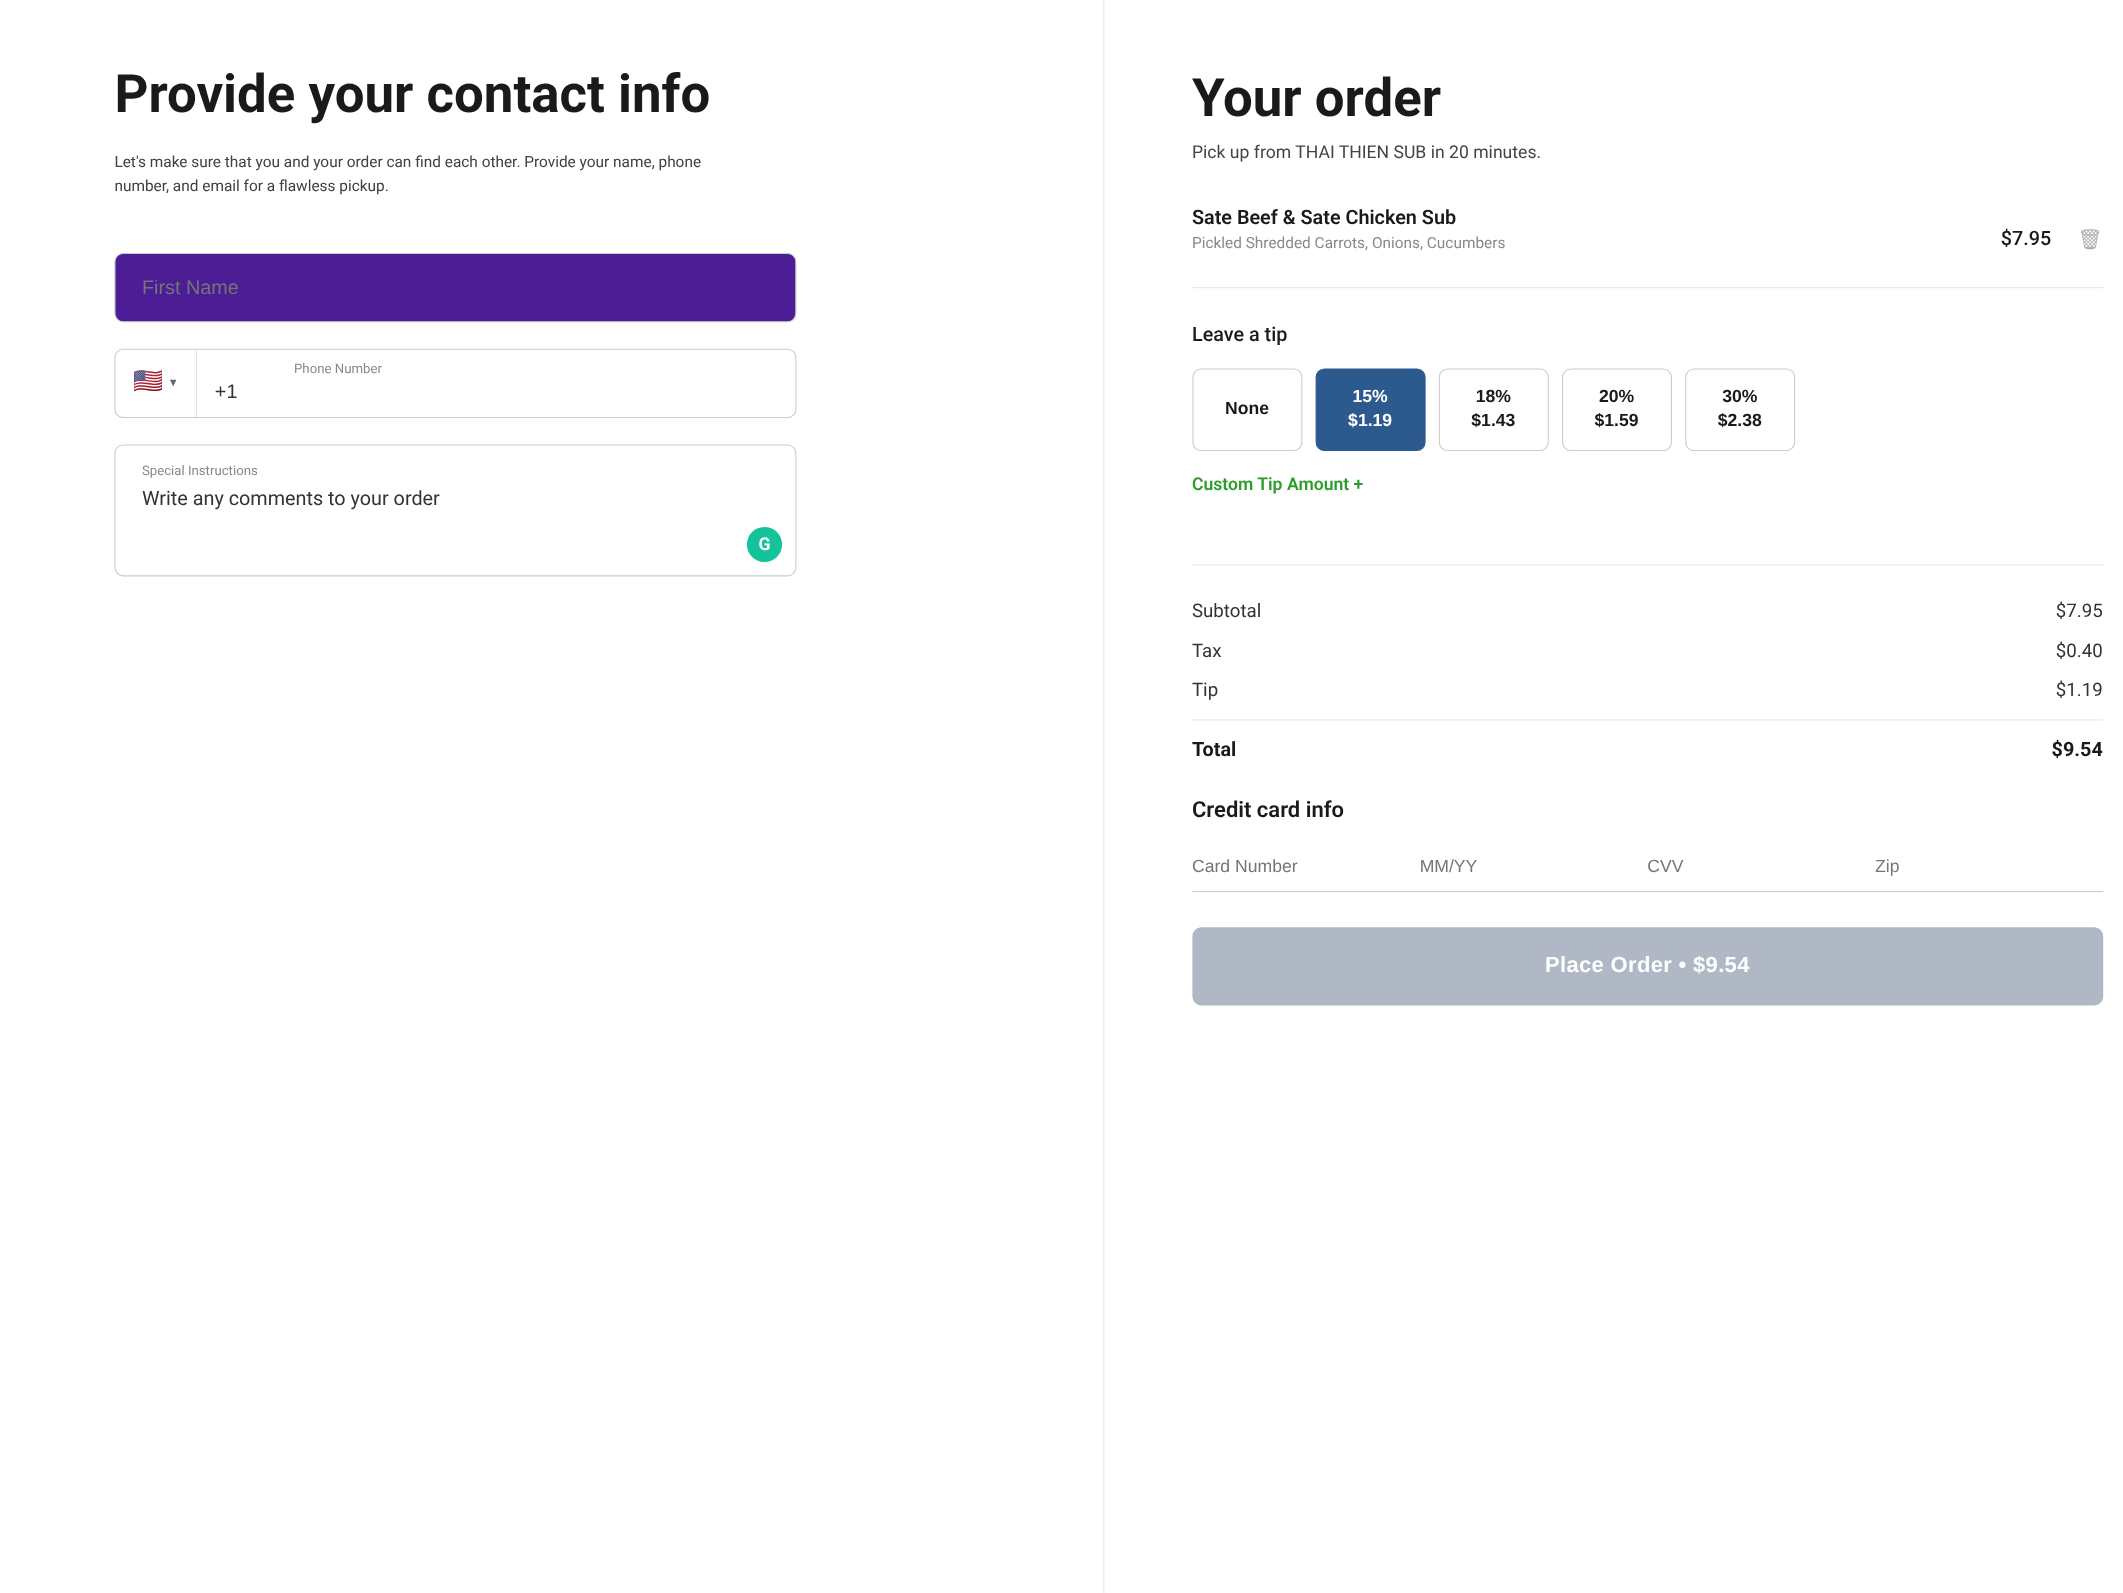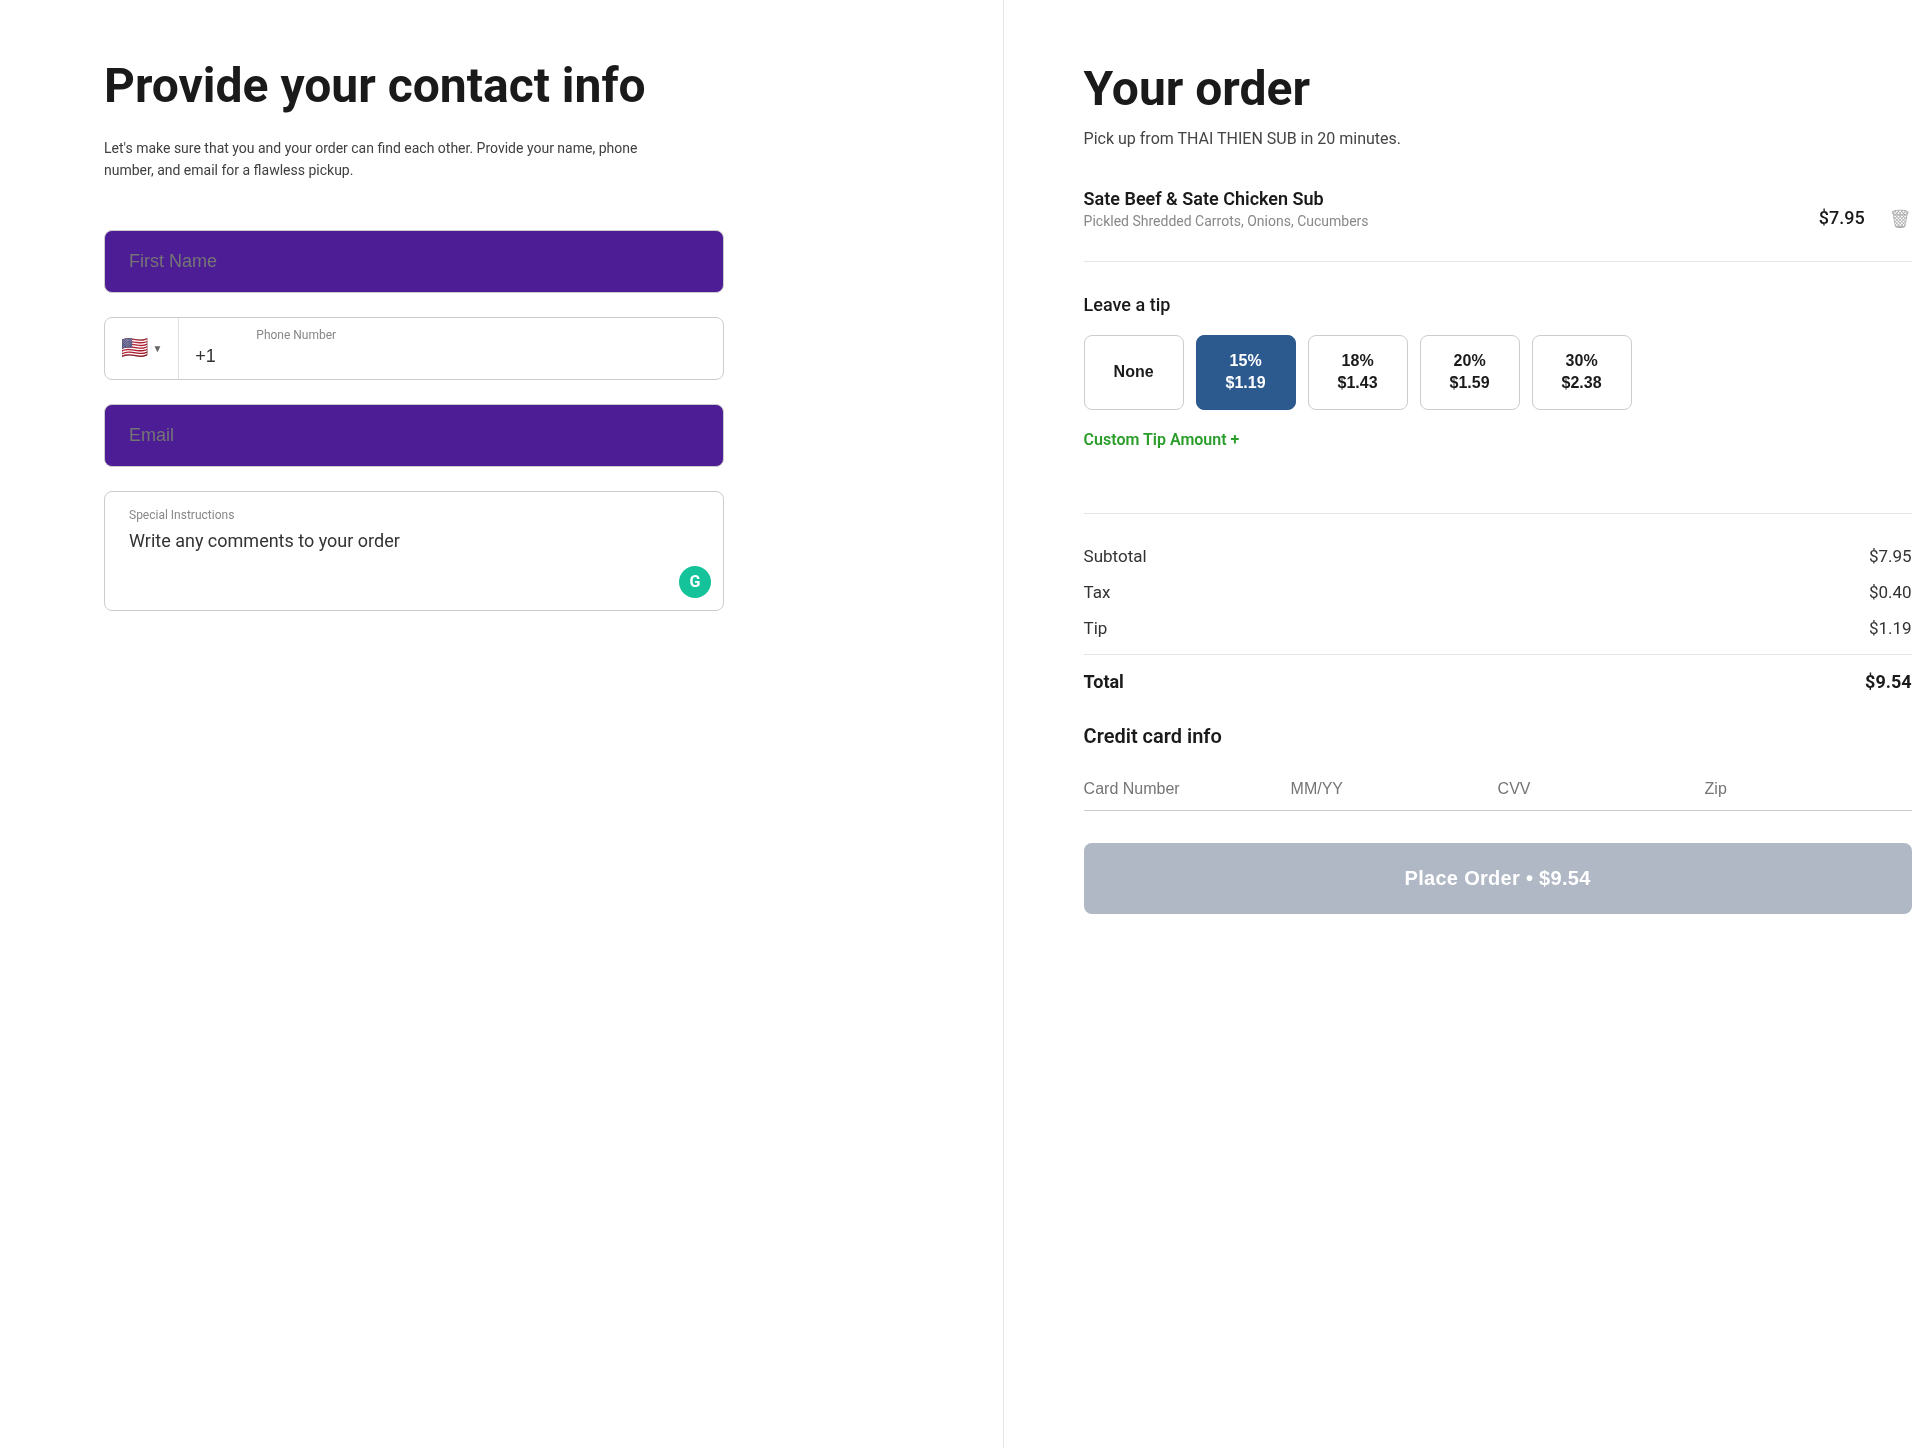--- a/index.html
+++ b/index.html
@@ -74,21 +74,21 @@
       border: 1.5px solid #ccc;
       border-radius: 8px;
       background: #fff;
       overflow: hidden;
       position: relative;
     }
 
     .phone-label {
       position: absolute;
       top: 10px;
-      left: 77px;
+      left: 88px;
       font-size: 12px;
       color: #888;
     }
 
     .phone-flag-section {
       display: flex;
       align-items: center;
       padding: 0 16px;
       border-right: 1px solid #e0e0e0;
       cursor: pointer;
@@ -370,23 +370,20 @@
           <span class="flag-icon">🇺🇸</span>
           <span class="dropdown-arrow">▼</span>
         </div>
         <div style="position:relative; flex:1;">
           <span class="phone-label">Phone Number</span>
           <input class="phone-input-inner" type="tel" value="+1" placeholder="+1" style="">
         </div>
       </div>
     </div>
 
-    <div class="form-group">
-      <input class="form-input" type="email" placeholder="Email" style="">
-    </div>
 
     <div class="form-group">
       <div class="special-instructions-wrapper">
         <div class="special-label">Special Instructions</div>
         <textarea class="special-textarea" style="">Write any comments to your order</textarea>
         <div class="grammarly-icon">
           <span>G</span>
         </div>
       </div>
     </div>

